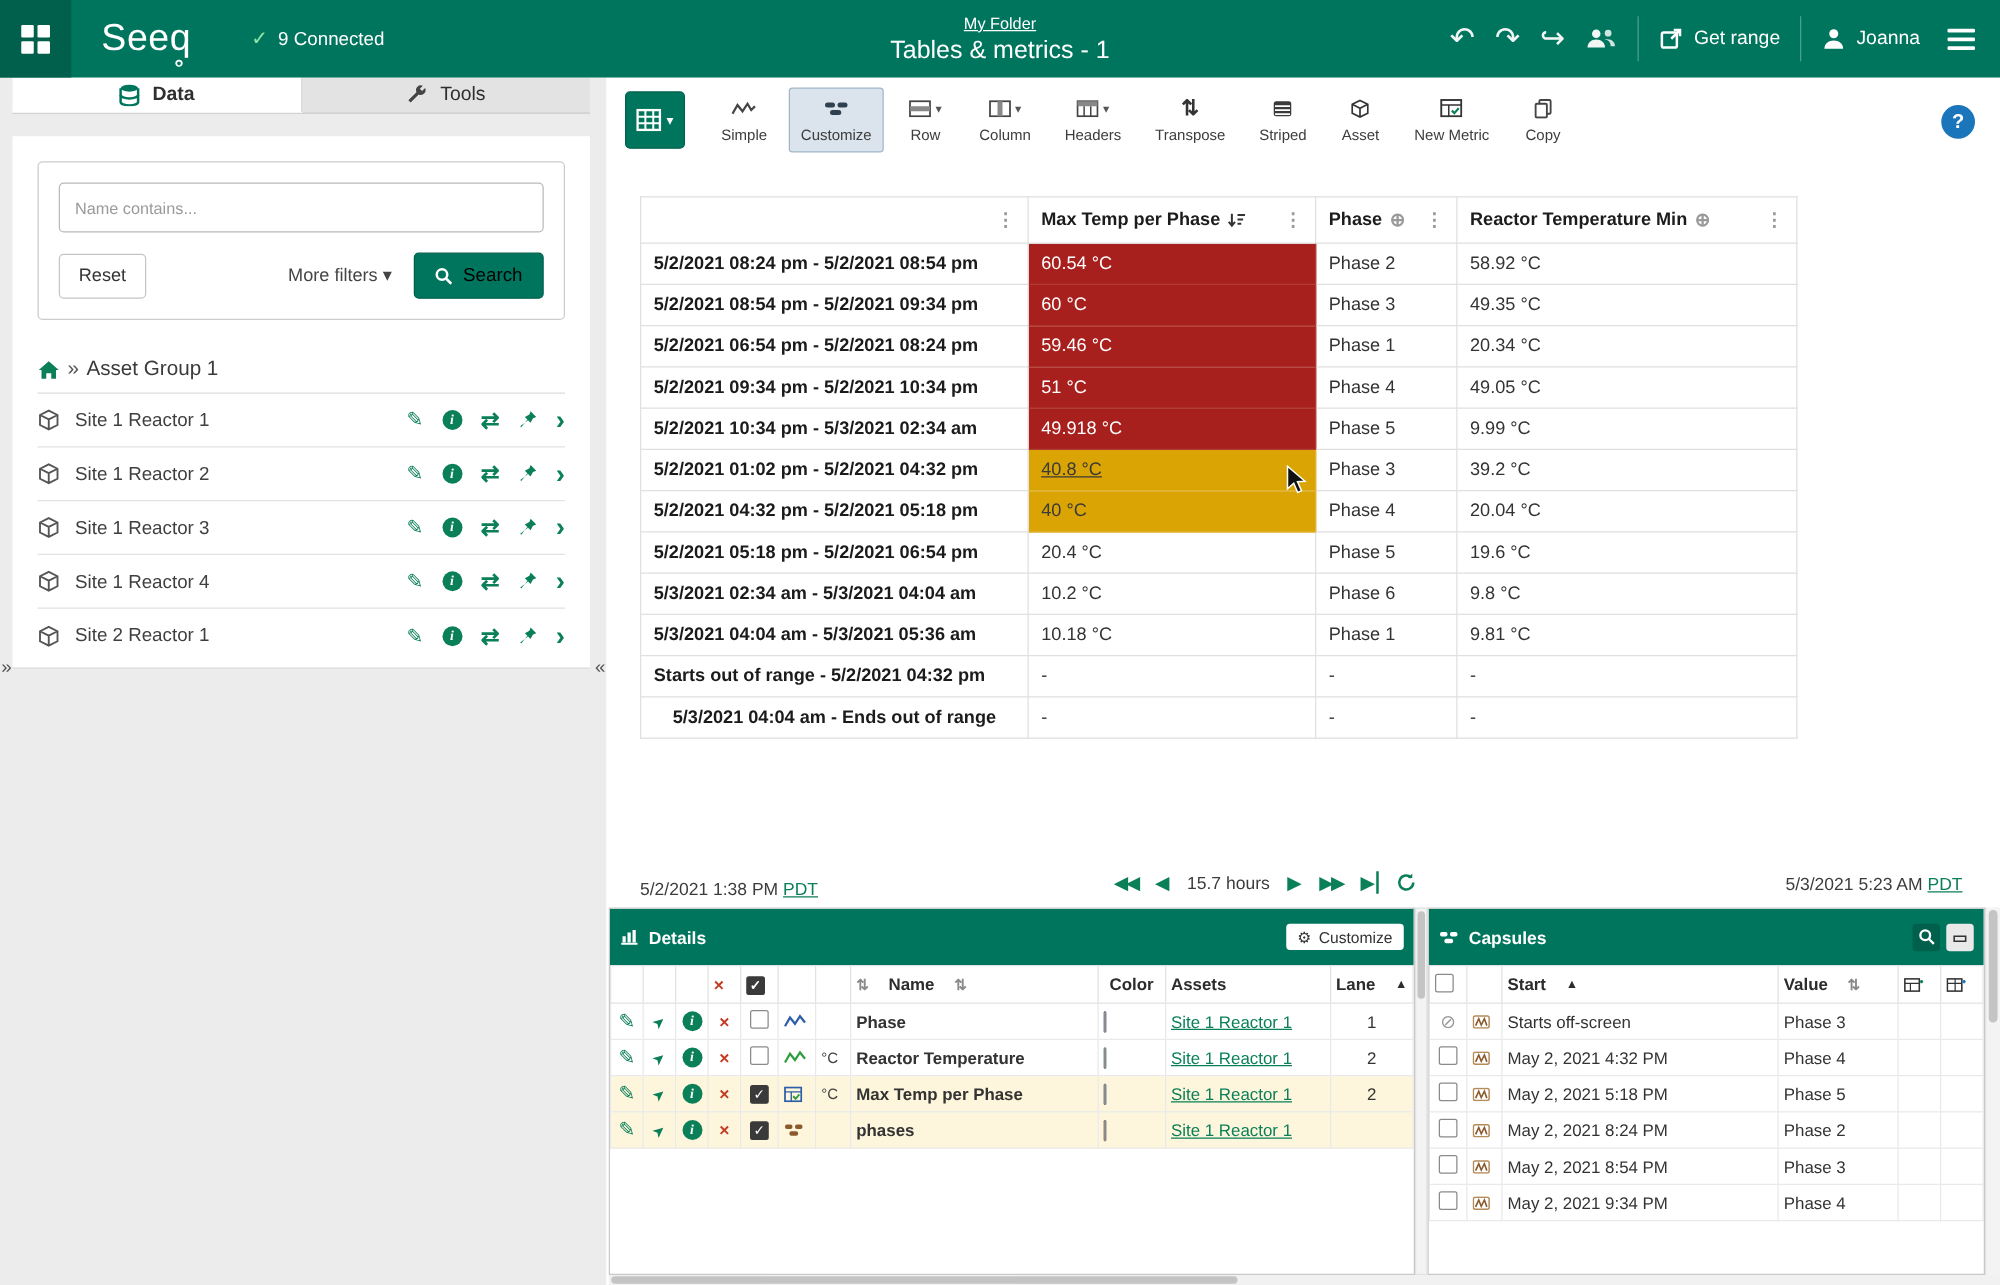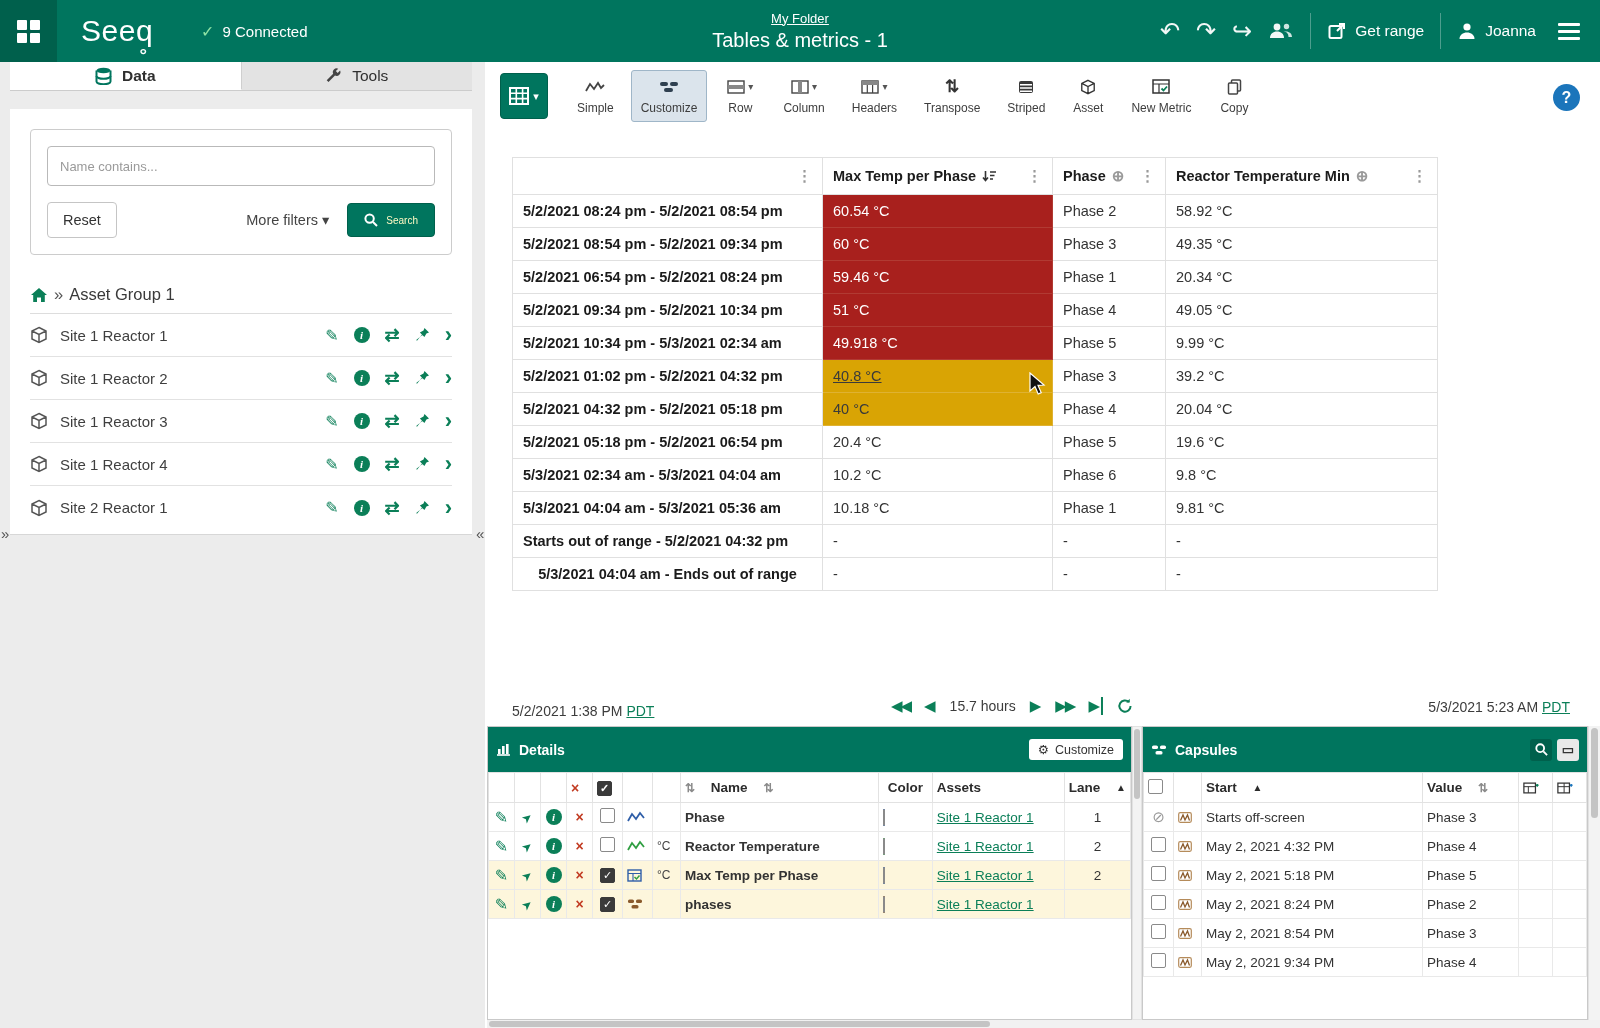--- a/index.html
+++ b/index.html
@@ -31,21 +31,21 @@
   .tab{flex:1;display:flex;align-items:center;justify-content:center;gap:10px;font-size:15.5px;color:#2f2f2f;border-right:1px solid #cfcfcf;cursor:pointer}
   .tab:last-child{border-right:none}
   .tab.active{background:#fff;border-bottom:1px solid #fff;font-weight:bold}
   .sidebar-body{position:absolute;top:47px;left:0;right:0;height:426px;background:#fff;padding:20px 20px 0;border-bottom:1px solid #d7d7d7}
   .searchbox{border:1px solid #ccc;border-radius:4px;padding:16px;background:#fff}
   .searchbox input{width:100%;height:40px;border:1px solid #b9b9b9;border-radius:4px;padding:0 12px;font-size:13px;font-family:inherit;color:#333}
   .searchbox input::placeholder{color:#9a9a9a}
   .search-actions{display:flex;align-items:center;margin-top:16px}
   .reset-btn{border:1px solid #c5c5c5;background:#fff;border-radius:4px;padding:9px 15px;font-size:14.5px;color:#333;cursor:pointer;font-family:inherit}
   .more-filters{margin-left:auto;margin-right:18px;font-size:14.5px;color:#444;cursor:pointer}
-  .search-btn{background:#00755e;color:#fef9c3;border:1px solid #00604c;border-radius:4px;padding:9px 16px;font-size:10px;display:flex;gap:8px;align-items:center;cursor:pointer;font-family:inherit}
+  .search-btn{background:#00755e;color:#000000;border:1px solid #00604c;border-radius:4px;padding:9px 16px;font-size:15px;display:flex;gap:8px;align-items:center;cursor:pointer;font-family:inherit}
   .asset-group{display:flex;align-items:center;gap:6px;margin-top:30px;padding-bottom:9px;border-bottom:1px solid #ddd;font-size:16.5px;color:#3a3a3a}
   .asset-row{height:43px;display:flex;align-items:center;gap:12px;border-bottom:1px solid #e2e2e2;font-size:15px;color:#3f3f3f}
   .asset-row .row-actions{margin-left:auto;display:flex;gap:15px;align-items:center}
   .gicon{color:#0b7f58;cursor:pointer}
   .pencil{font-size:16px}
   .info-circle{width:16px;height:16px;border-radius:50%;background:#0b7f58;color:#fff;display:flex;align-items:center;justify-content:center;font-size:11px;font-family:"Liberation Serif",serif;font-style:italic;font-weight:bold;cursor:pointer}
   .swap{font-size:18px;font-weight:bold}
   .chev{font-size:22px;font-weight:bold;line-height:.8}
   .collapse-left{position:absolute;left:1px;top:525px;font-size:15px;color:#555;cursor:pointer;z-index:6}
   .collapse-right{position:absolute;left:476px;top:525px;font-size:15px;color:#555;cursor:pointer;z-index:6}

